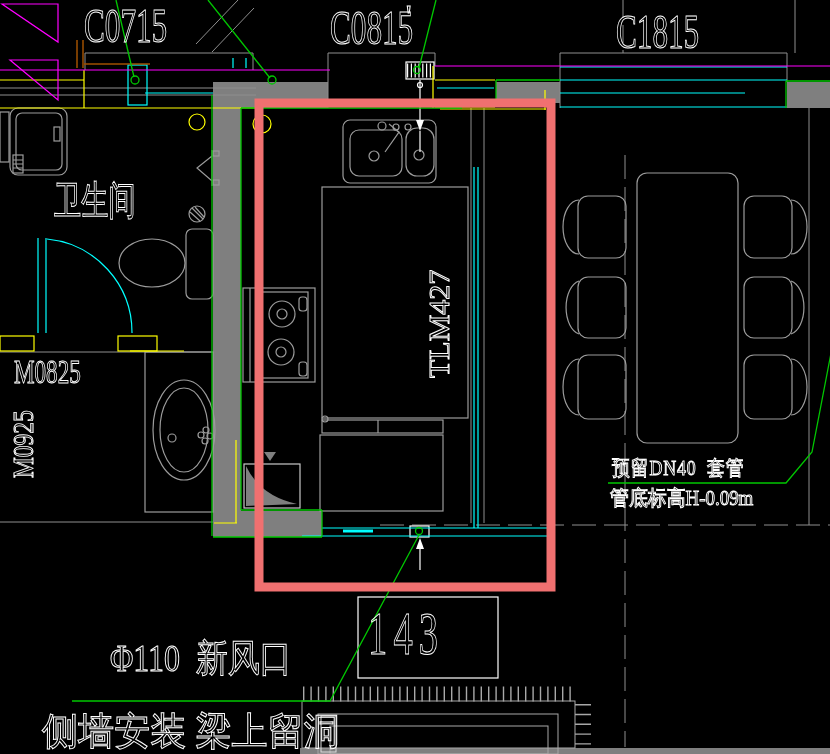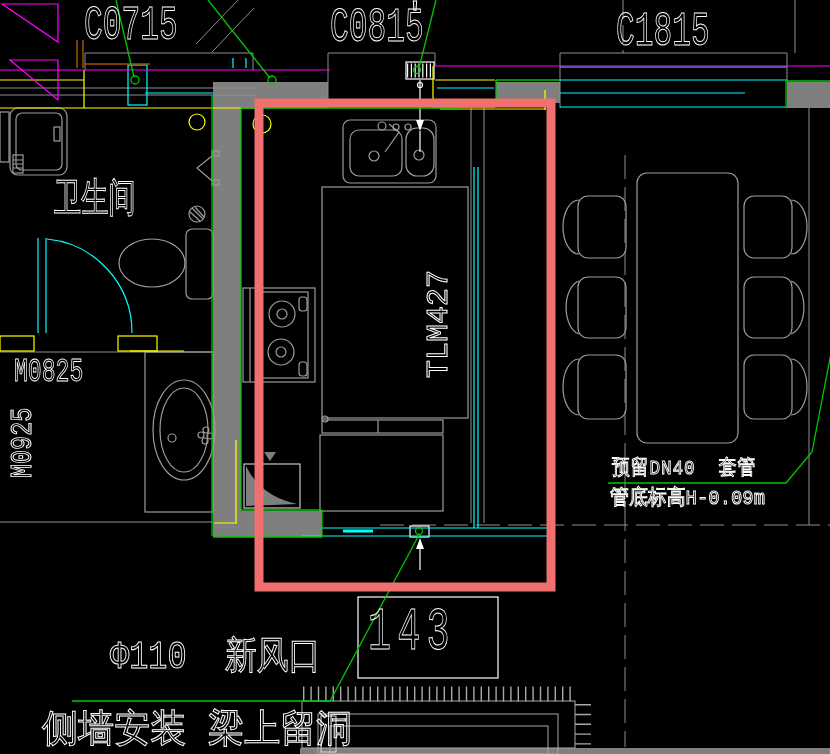--- a/index.html
+++ b/index.html
@@ -1,17 +1,17 @@
 <!DOCTYPE html>
 <html><head>
 <meta charset="utf-8">
 <style>
   html,body{margin:0;padding:0;background:#000;}
   #canvas{position:relative;width:830px;height:754px;background:#000;overflow:hidden;
-          font-family:Liberation Mono, monospace;text-align:center;}
+          font-family:Liberation Serif, serif;text-align:center;}
   #canvas svg{position:absolute;left:0;top:0;}
   .cadtext{position:absolute;color:#fff;line-height:1;white-space:pre;
            -webkit-text-fill-color:transparent;-webkit-text-stroke:1px #fff;
            transform-origin:0 0;}
   .t-c0715{left:84px;top:2px;font-size:48px;transform:scaleX(.65);}
   .t-c0815{left:330px;top:4px;font-size:48px;transform:scaleX(.65);}
   .t-tick{left:406px;top:0px;font-size:30px;}
   .t-c1815{left:616px;top:8px;font-size:48px;transform:scaleX(.65);}
   .t-bath{left:54px;top:181px;font-size:40px;transform:scaleX(.68);}
   .t-m0825{left:14px;top:355px;font-size:34px;transform:scaleX(.68);}

